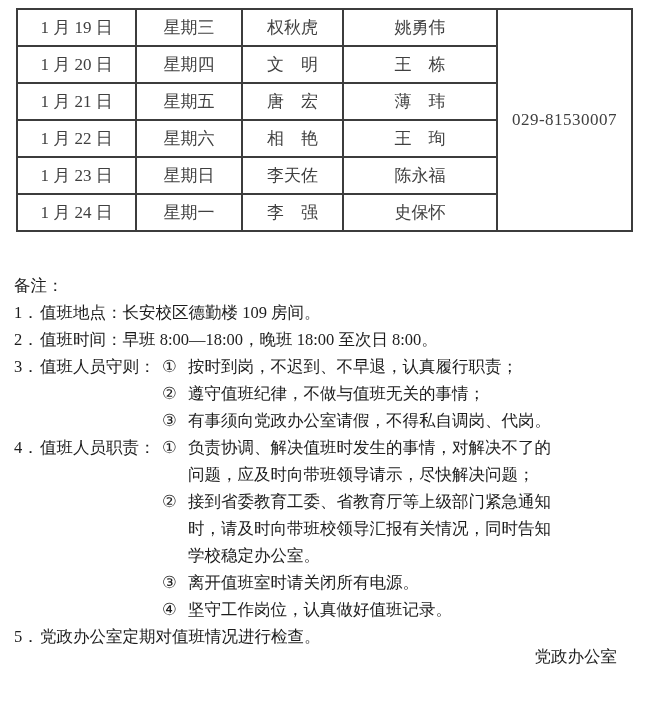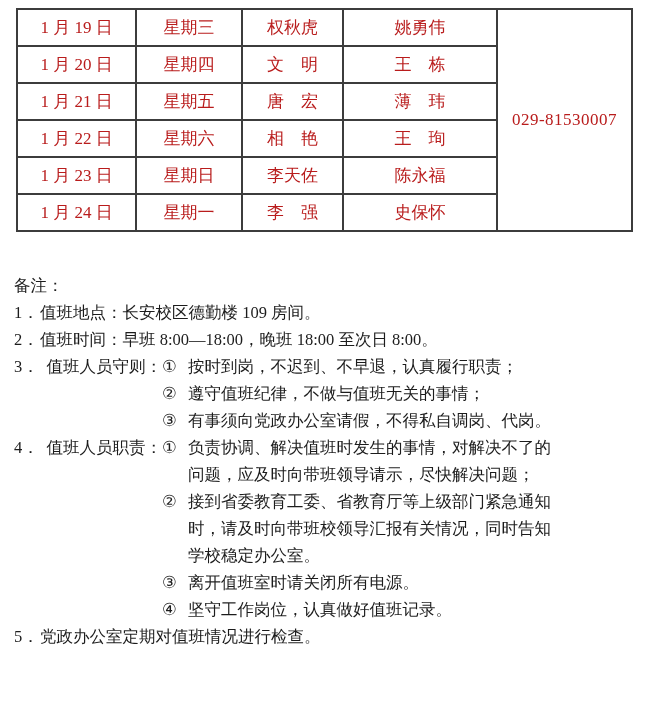--- a/index.html
+++ b/index.html
@@ -22,21 +22,21 @@
   table.duty-table {
     border-collapse: collapse;
     table-layout: fixed;
   }
   table.duty-table td {
     border: 2px solid #3c3c3c;
     height: 37px;
     text-align: center;
     vertical-align: middle;
     font-size: 17px;
-    color: #b91c1c;
+    color: #404040;
     white-space: nowrap;
     overflow: hidden;
   }
   td.phone-cell {
     font-size: 17px;
     letter-spacing: 0.5px;
     margin-left: 16px;
   }
 
   
@@ -47,21 +47,21 @@
     width: 632px;
     font-size: 16.5px;
     line-height: 27px;
   }
   .notes-row { display: flex; flex-direction: column; }
   .notes-label { width: 52px; flex: none; }
   .notes-items { flex: 1; }
   .note-item { display: flex; align-items: flex-start; }
   .note-num { width: 26px; flex: none; }
   .note-text { flex: 1; }
-  .note-title { width: 122px; flex: none; text-align: right; }
+  .note-title { width: 122px; flex: none; }
   .subs { flex: 1; }
   .sub-item { display: flex; }
   .sub-marker { width: 26px; flex: none; }
   .sub-lines { flex: 1; }
 
   
   .signature {
     position: absolute;
     top: 642px;
     right: 26px;
@@ -202,13 +202,14 @@
       <div class="note-item">
         <span class="note-num">5．</span>
         <span class="note-text">党政办公室定期对值班情况进行检查。</span>
       </div>
 
     </div>
   </div>
 </div>
 
 <div class="signature">
+  <div class="sig-org">党政办公室</div>
 </div>
 
 </body></html>

